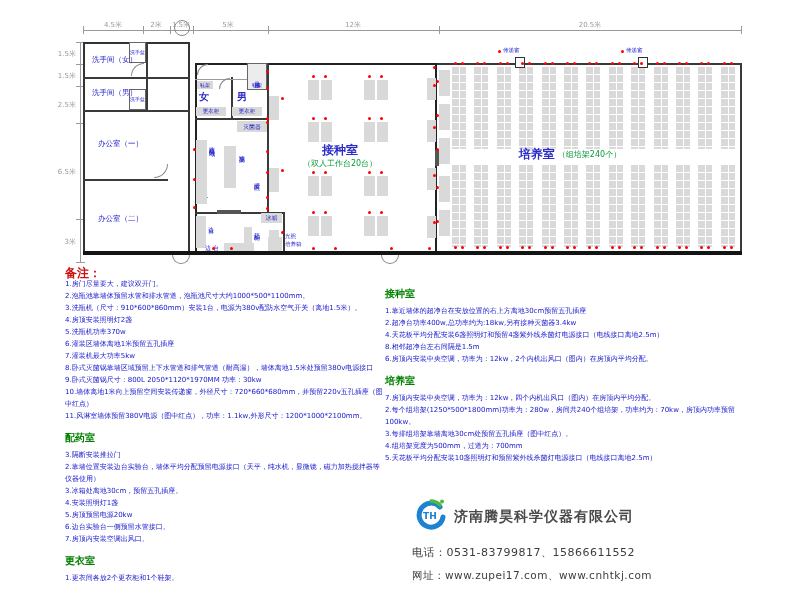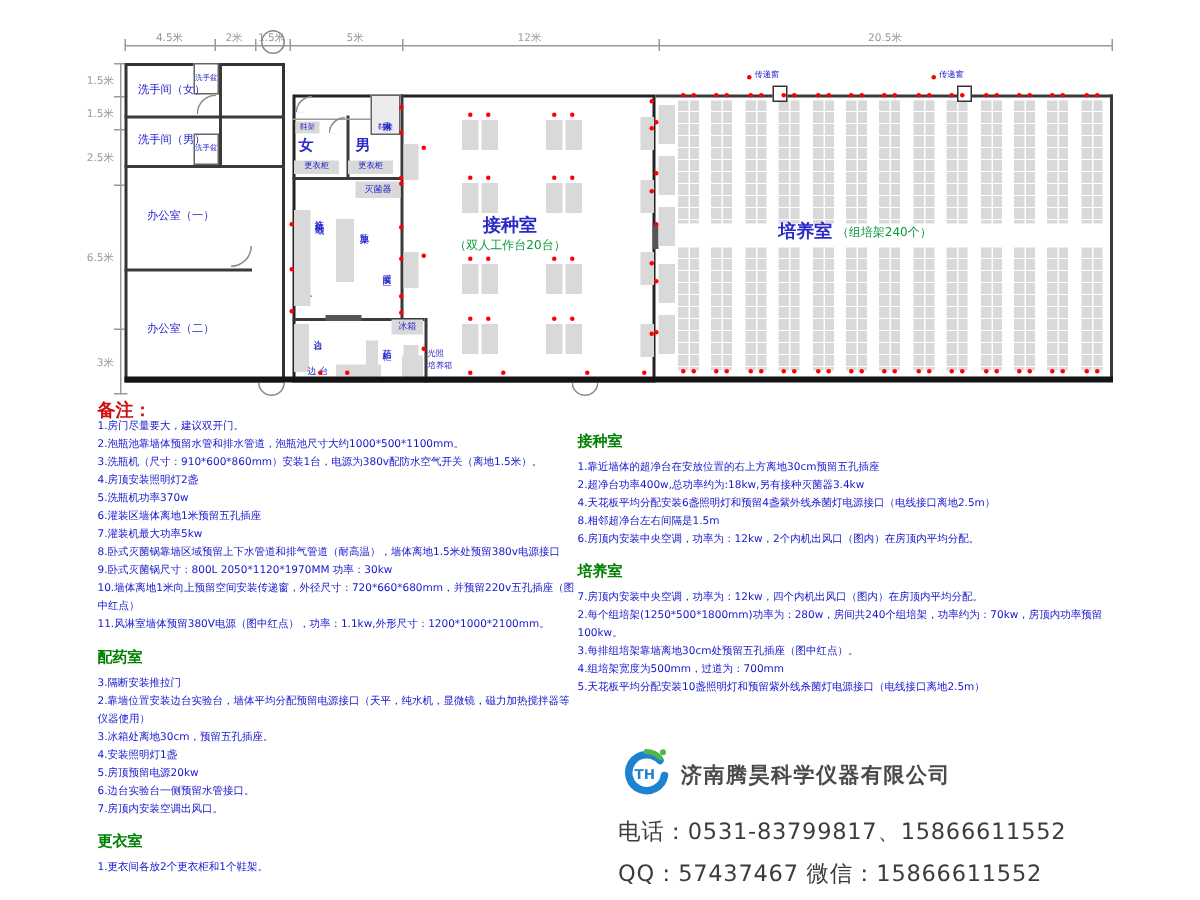--- a/index.html
+++ b/index.html
@@ -31,39 +31,39 @@
   .rackseg i{flex:1;background:repeating-linear-gradient(180deg,#d9d9d9 0 7px,#ffffff 7px 8px);}
   
   .notes-title{position:absolute;color:#cc1111;font-weight:bold;font-size:12px;}
   .notes-col{position:absolute;}
   .sec-title{color:#008000;font-weight:bold;font-size:10px;margin:9px 0 4px 0;}
   .note-item{color:#1515cd;font-size:7px;line-height:12px;margin:0;}
   
   .company{position:absolute;left:412px;top:498px;width:330px;}
   .co-head{display:flex;align-items:center;gap:8px;}
   .co-name{color:#4a4a4a;font-weight:bold;font-size:14px;letter-spacing:1px;white-space:nowrap;}
-  .co-line{color:#3c3c3c;font-size:15px;margin-top:9px;letter-spacing:0.5px;white-space:nowrap;}
+  .co-line{color:#3c3c3c;font-size:11px;margin-top:9px;letter-spacing:0.5px;white-space:nowrap;}
 </style>
 </head>
 <body>
 
 <div class="page">
 
   <div class="thin" style="left:83px;top:30px;width:659px;height:1px;"></div>
   <div class="thin" style="left:83px;top:26px;width:1px;height:8px;"></div>
   <div class="thin" style="left:143px;top:26px;width:1px;height:8px;"></div>
   <div class="thin" style="left:170px;top:26px;width:1px;height:8px;"></div>
   <div class="thin" style="left:193px;top:26px;width:1px;height:8px;"></div>
   <div class="thin" style="left:268px;top:26px;width:1px;height:8px;"></div>
   <div class="thin" style="left:439px;top:26px;width:1px;height:8px;"></div>
   <div class="thin" style="left:741px;top:26px;width:1px;height:8px;"></div>
   <span class="dim" style="left:93px;top:20px;width:40px;text-align:center;">4.5米</span>
   <span class="dim" style="left:141px;top:20px;width:30px;text-align:center;">2米</span>
   <span class="dim" style="left:166px;top:20px;width:30px;text-align:center;">1.5米</span>
-  <span class="dim" style="left:231px;top:20px;width:30px;">5米</span>
+  <span class="dim" style="left:213px;top:20px;width:30px;text-align:center;">5米</span>
   <span class="dim" style="left:333px;top:20px;width:40px;text-align:center;">12米</span>
   <span class="dim" style="left:565px;top:20px;width:50px;text-align:center;">20.5米</span>
 
   <div class="thin" style="left:80px;top:42px;width:1px;height:221px;"></div>
   <div class="thin" style="left:76px;top:42px;width:9px;height:1px;"></div>
   <div class="thin" style="left:76px;top:64px;width:9px;height:1px;"></div>
   <div class="thin" style="left:76px;top:86px;width:9px;height:1px;"></div>
   <div class="thin" style="left:76px;top:123px;width:9px;height:1px;"></div>
   <div class="thin" style="left:76px;top:219px;width:9px;height:1px;"></div>
   <div class="thin" style="left:76px;top:262px;width:9px;height:1px;"></div>
@@ -461,16 +461,15 @@
         <svg width="34" height="34" viewBox="0 0 34 34">
           <path d="M28 9 A12 12 0 1 0 31 19" fill="none" stroke="#1d82cf" stroke-width="5" stroke-linecap="round"></path>
           <path d="M19 3 A13 13 0 0 1 28 7" fill="none" stroke="#4db848" stroke-width="3.5" stroke-linecap="round"></path>
           <circle cx="30" cy="3.5" r="2" fill="#4db848"></circle>
           <text x="11" y="21" font-size="9" font-weight="bold" fill="#1d82cf">TH</text>
         </svg>
       </span>
       <span class="co-name">济南腾昊科学仪器有限公司</span>
     </div>
     <div class="co-line">电话：0531-83799817、15866611552</div>
-    <div class="co-line">QQ：57437467    微信：15866611552</div>
     <div class="co-line" style="font-size:10.5px;">网址：www.zupei17.com、www.cnhtkj.com</div>
   </div>
 </div>
 
 </body></html>

